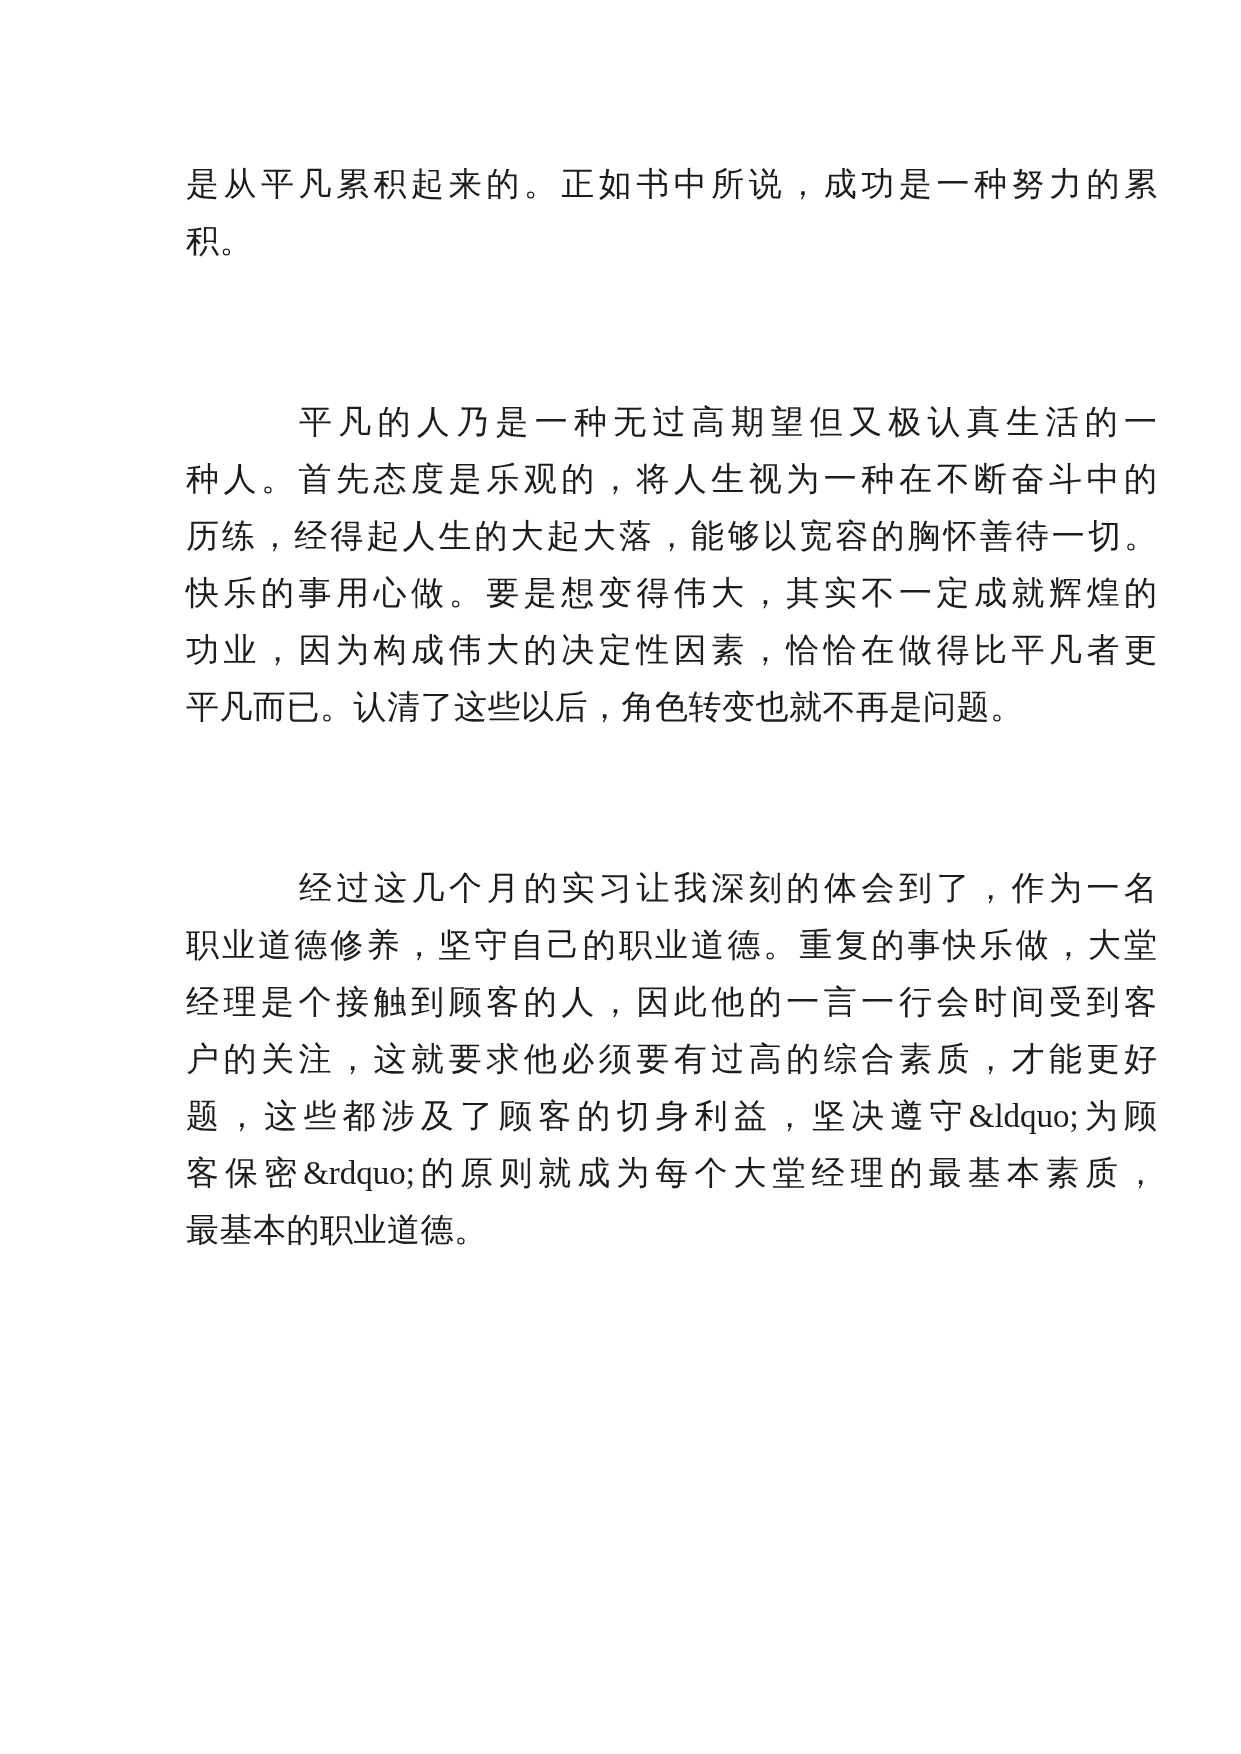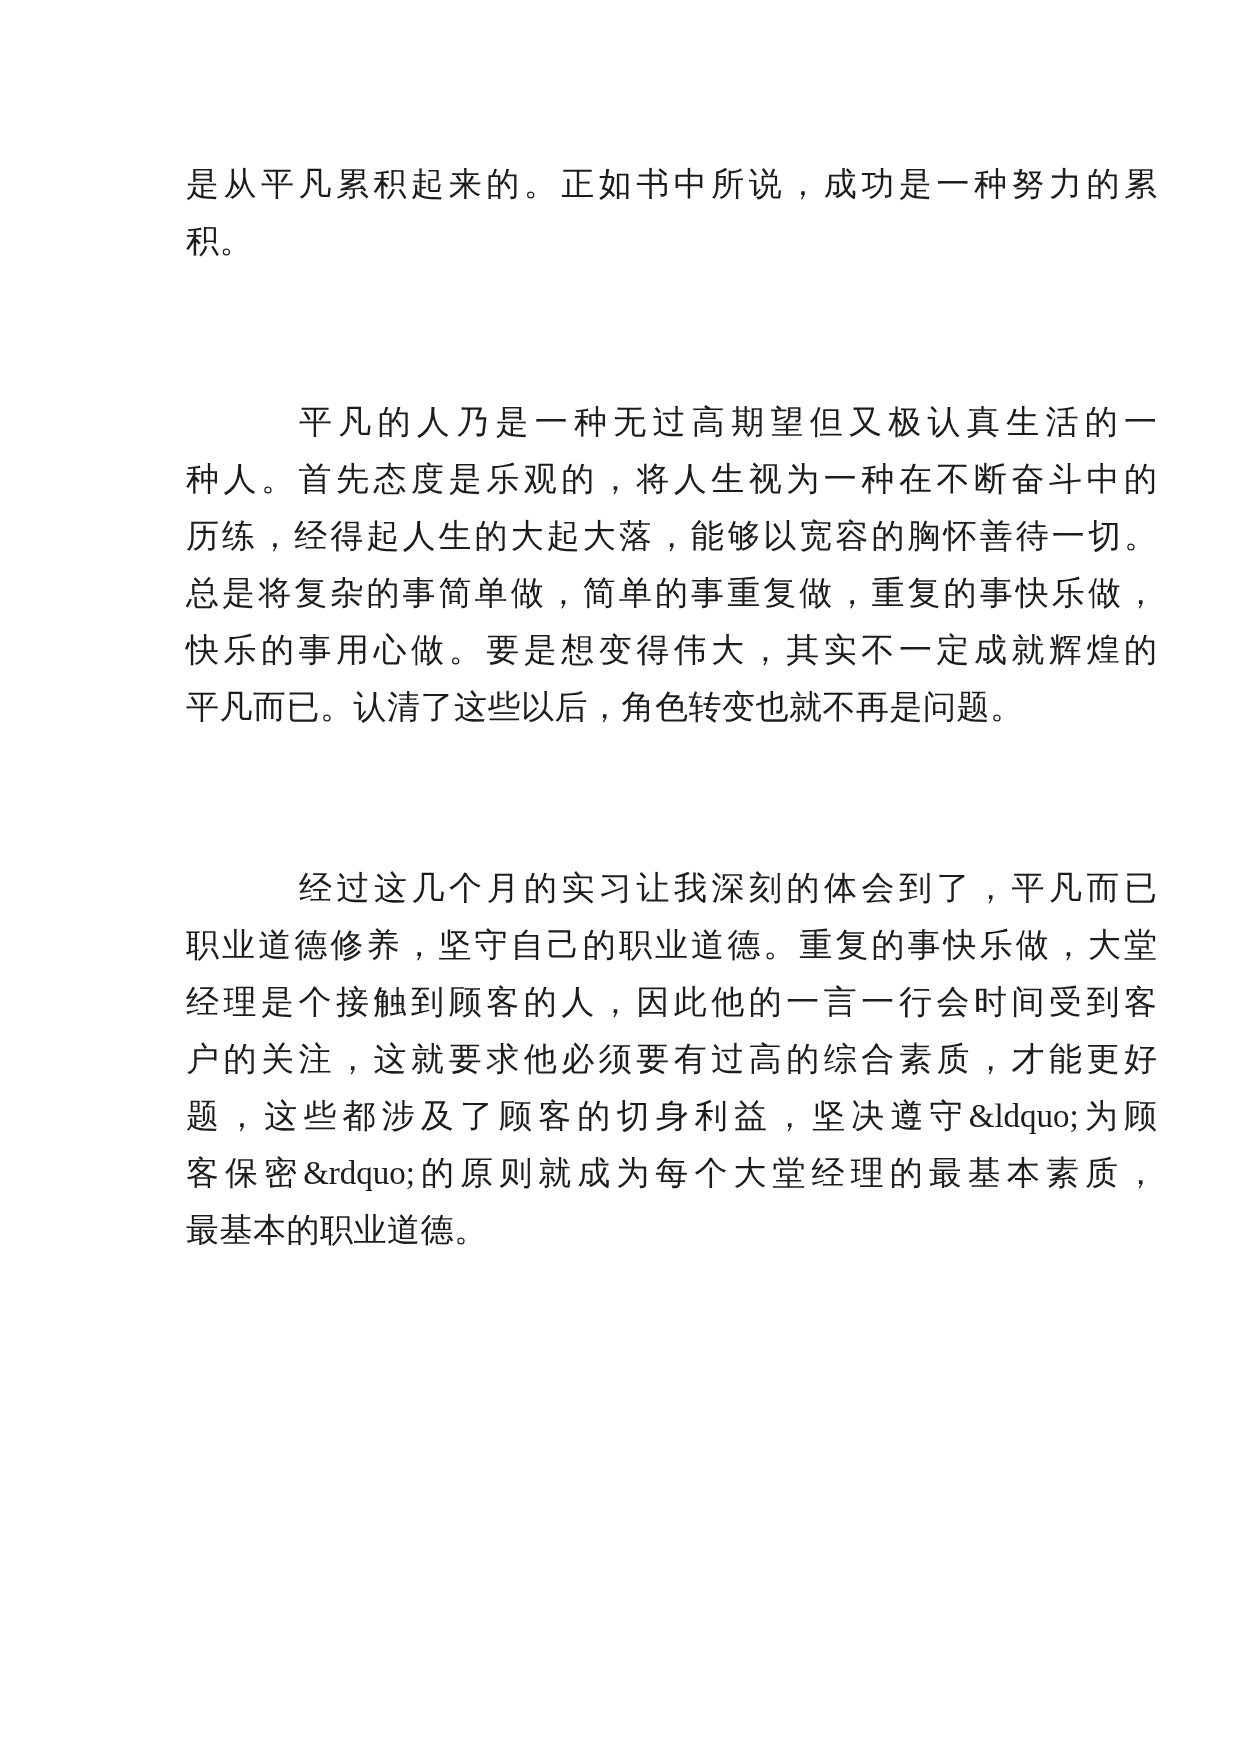--- a/index.html
+++ b/index.html
@@ -52,27 +52,27 @@
 
   <div class="para">
     <div class="line fill">是从平凡累积起来的。正如书中所说，成功是一种努力的累</div>
     <div class="line">积。</div>
   </div>
 
   <div class="para">
     <div class="line fill indent">平凡的人乃是一种无过高期望但又极认真生活的一</div>
     <div class="line fill">种人。首先态度是乐观的，将人生视为一种在不断奋斗中的</div>
     <div class="line fill">历练，经得起人生的大起大落，能够以宽容的胸怀善待一切。</div>
-    <div class="line fill">总是将复杂的事简单做，简单的事重复做，重复的事快乐做，</div>
     <div class="line fill">快乐的事用心做。要是想变得伟大，其实不一定成就辉煌的</div>
+    <div class="line fill">功业，因为构成伟大的决定性因素，恰恰在做得比平凡者更</div>
     <div class="line">平凡而已。认清了这些以后，角色转变也就不再是问题。</div>
   </div>
 
   <div class="para">
-    <div class="line fill indent">经过这几个月的实习让我深刻的体会到了，平凡而已</div>
+    <div class="line fill indent">经过这几个月的实习让我深刻的体会到了，作为一名</div>
     <div class="line fill">职业道德修养，坚守自己的职业道德。重复的事快乐做，大堂</div>
     <div class="line fill">经理是个接触到顾客的人，因此他的一言一行会时间受到客</div>
     <div class="line fill">户的关注，这就要求他必须要有过高的综合素质，才能更好</div>
     <div class="line fill">题，这些都涉及了顾客的切身利益，坚决遵守&amp;ldquo;为顾</div>
     <div class="line fill">客保密&amp;rdquo;的原则就成为每个大堂经理的最基本素质，</div>
     <div class="line">最基本的职业道德。</div>
   </div>
 
 </div>
 

